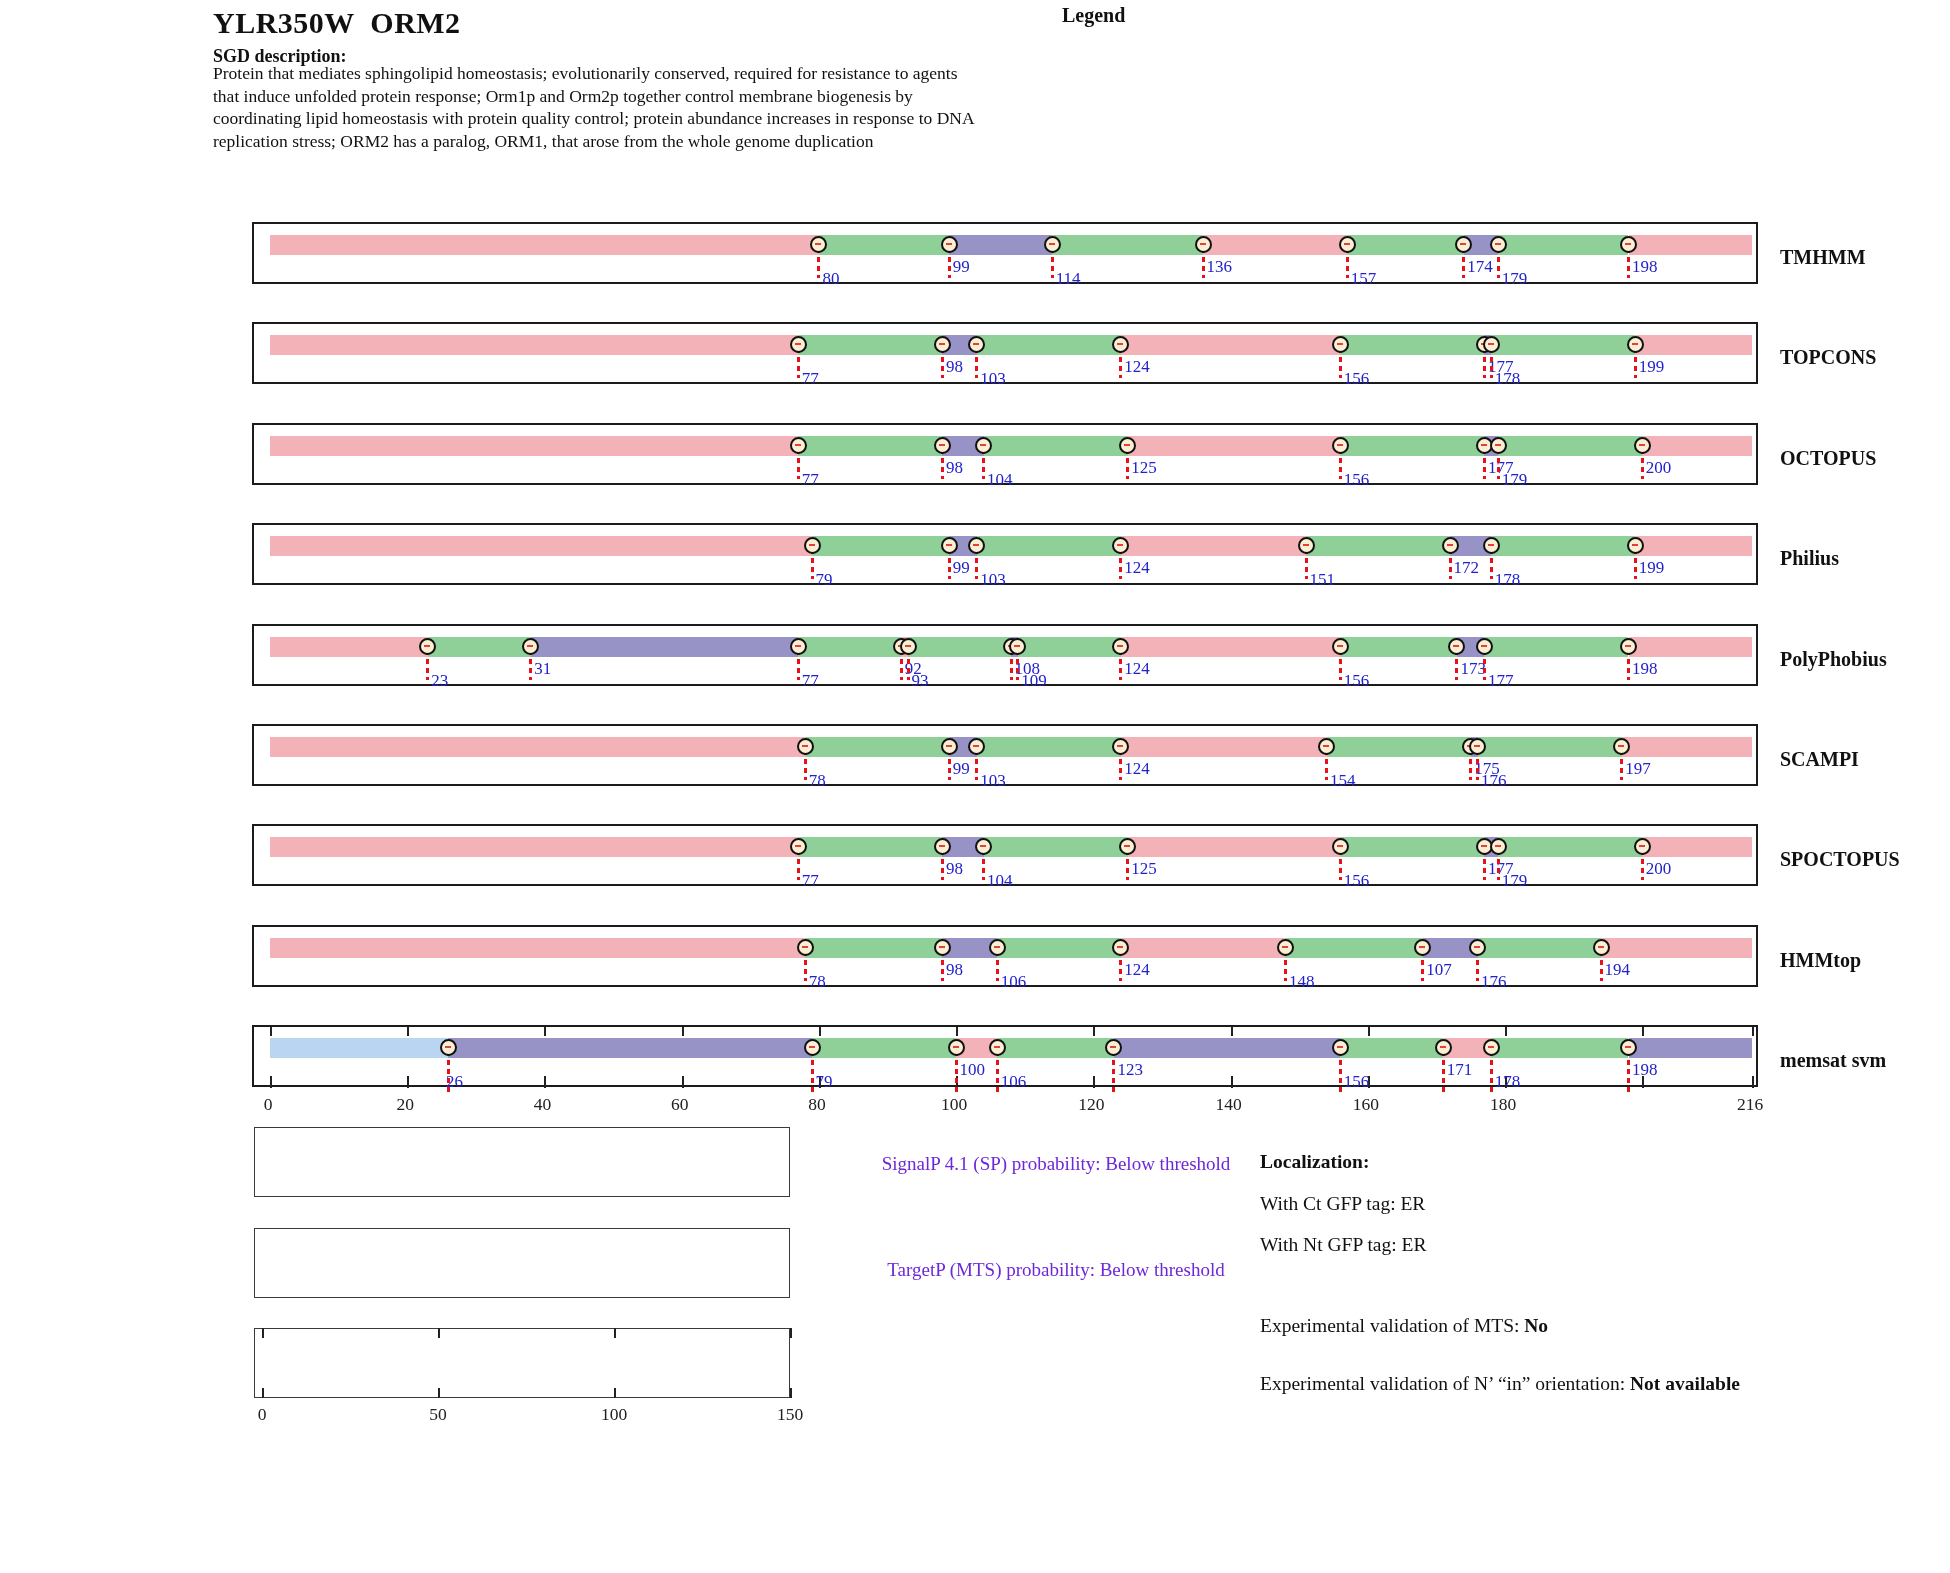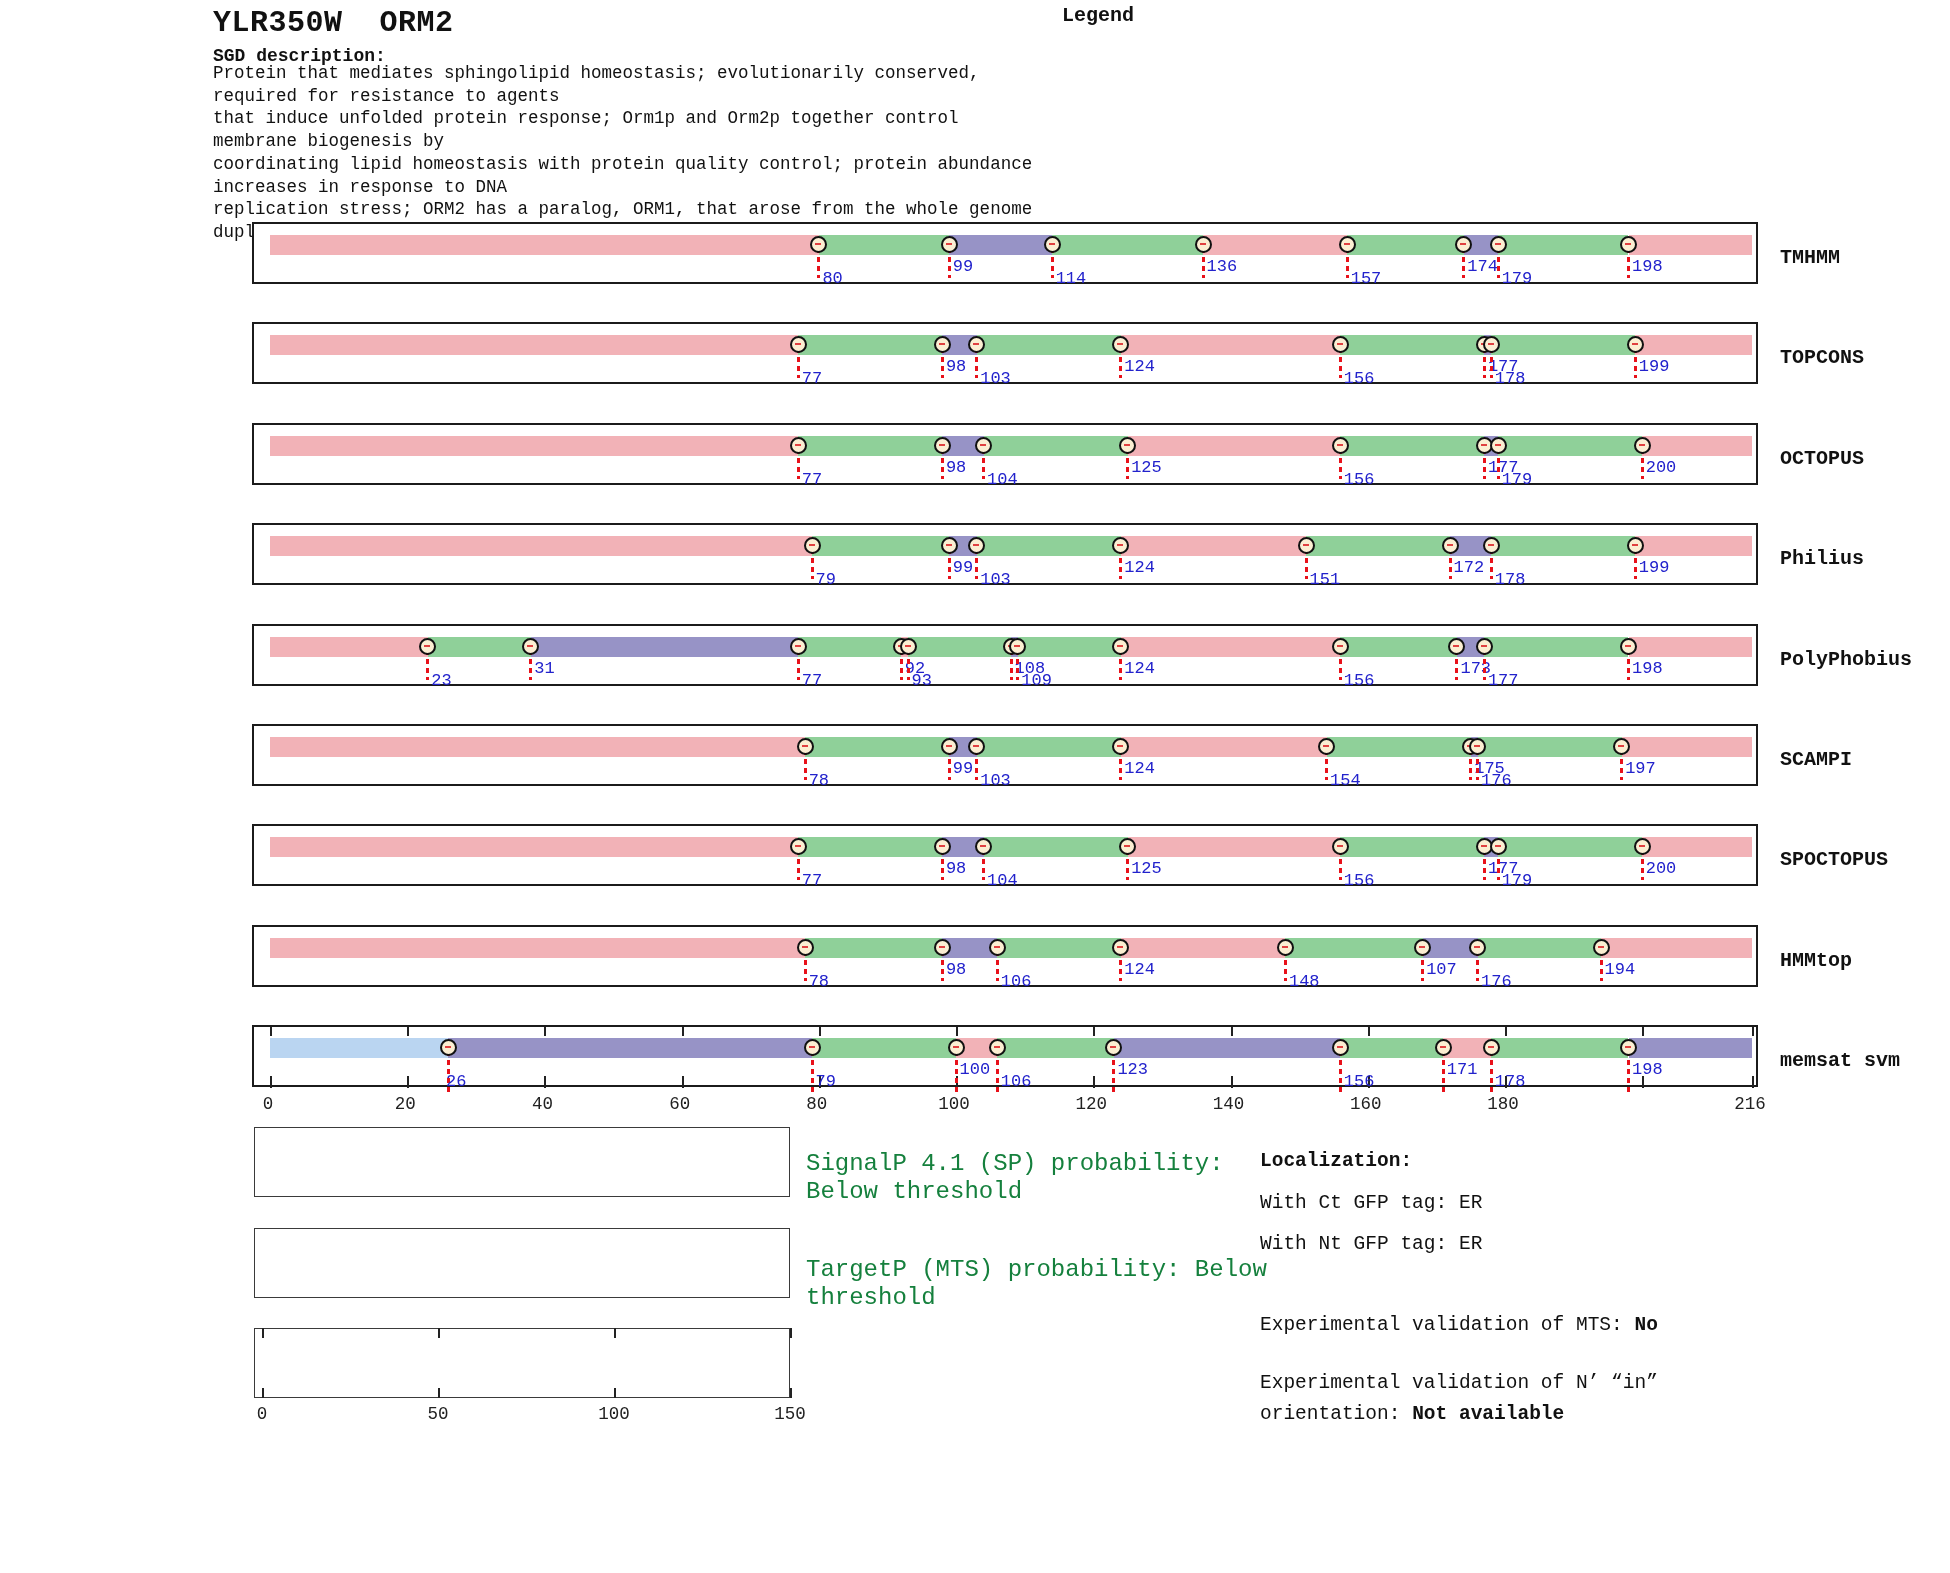--- a/index.html
+++ b/index.html
@@ -1,35 +1,35 @@
 <!DOCTYPE html>
 <html><head>
 <meta charset="utf-8">
 <style>
   html,body{margin:0;padding:0;background:#fff;}
   #root{position:relative;width:1950px;height:1573px;background:#fff;
-        font-family:Liberation Mono, monospace;color:#111;overflow:hidden;}
+        font-family:Liberation Serif, serif;color:#111;overflow:hidden;}
   .abs{position:absolute;}
   .title{font-size:30px;font-weight:bold;letter-spacing:.5px;white-space:pre;}
   .sgdlab{font-size:18px;font-weight:bold;}
   .para{font-size:17.5px;line-height:22.7px;white-space:pre-line;}
   .legendtitle{font-size:20px;font-weight:bold;}
   .legenditem{font-size:20px;font-weight:bold;line-height:25.5px;white-space:nowrap;}
   .tbox{position:absolute;left:252px;width:1506px;height:62px;border:2px solid #1b1b1b;background:#fff;box-sizing:border-box;}
   .seg{position:absolute;top:11px;height:20px;}
   .dashline{position:absolute;width:3px;background:repeating-linear-gradient(#e8111a 0 5px,rgba(0,0,0,0) 5px 9px);}
   .marker{position:absolute;width:17px;height:17px;box-sizing:border-box;border:2.5px solid #111;
           border-radius:50%;background:#fbeed2;}
   .marker>div{position:absolute;left:3px;top:5px;width:6px;height:2px;background:#e04040;}
   .blab{position:absolute;font-size:17px;color:#2222cc;white-space:nowrap;}
   .tname{position:absolute;left:1780px;font-size:20px;font-weight:bold;white-space:pre;}
   .tick{position:absolute;width:2px;background:#222;}
   .axlab{position:absolute;width:60px;text-align:center;font-size:17.5px;color:#222;}
   .pbox{position:absolute;left:254px;width:536px;height:70px;border:1.5px solid #3a3a3a;background:#fff;box-sizing:border-box;}
-  .plab{position:absolute;font-size:24px;color:#15803d;line-height:27.5px;}
+  .plab{position:absolute;font-size:19px;color:#6d28d9;line-height:27.5px;text-align:center;}
   .rcol{position:absolute;font-size:19.5px;color:#111;line-height:31px;}
   .bold{font-weight:bold;}
 </style>
 </head>
 <body>
 
 <div id="root">
 
   <div class="abs title" style="left:213px;top:6px;">YLR350W  ORM2</div>
   <div class="abs sgdlab" style="left:213px;top:46px;">SGD description:</div>

